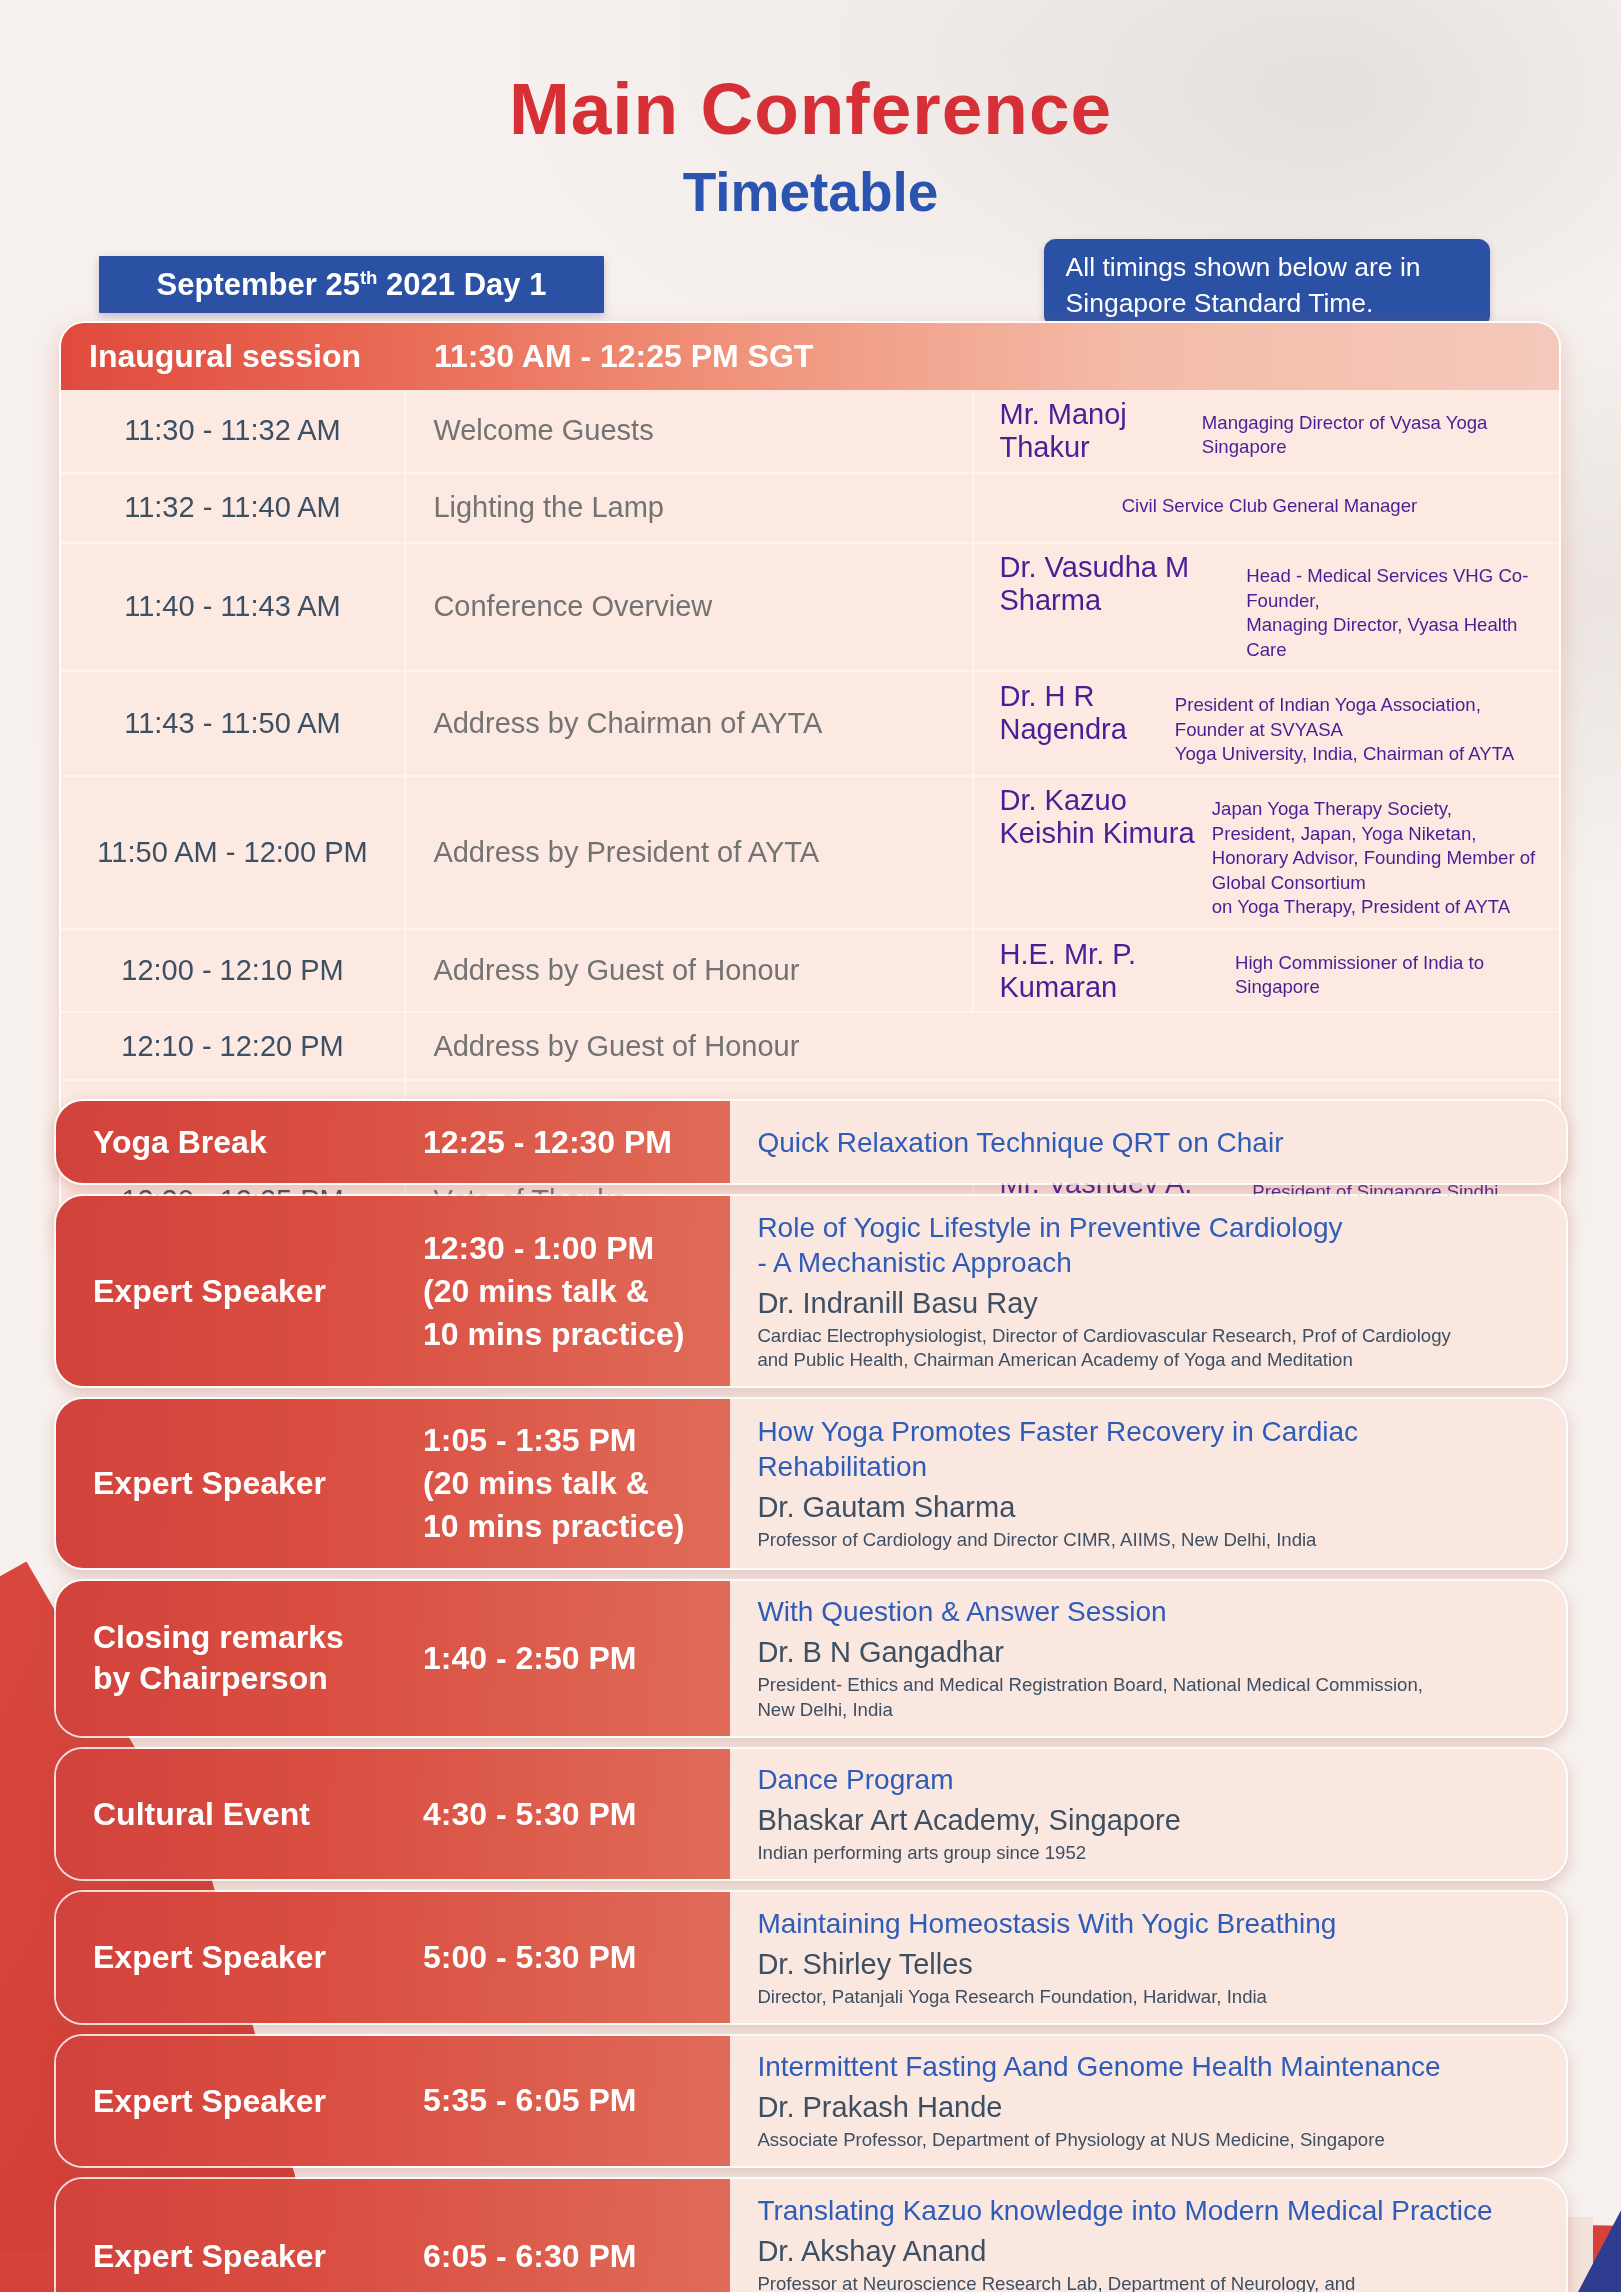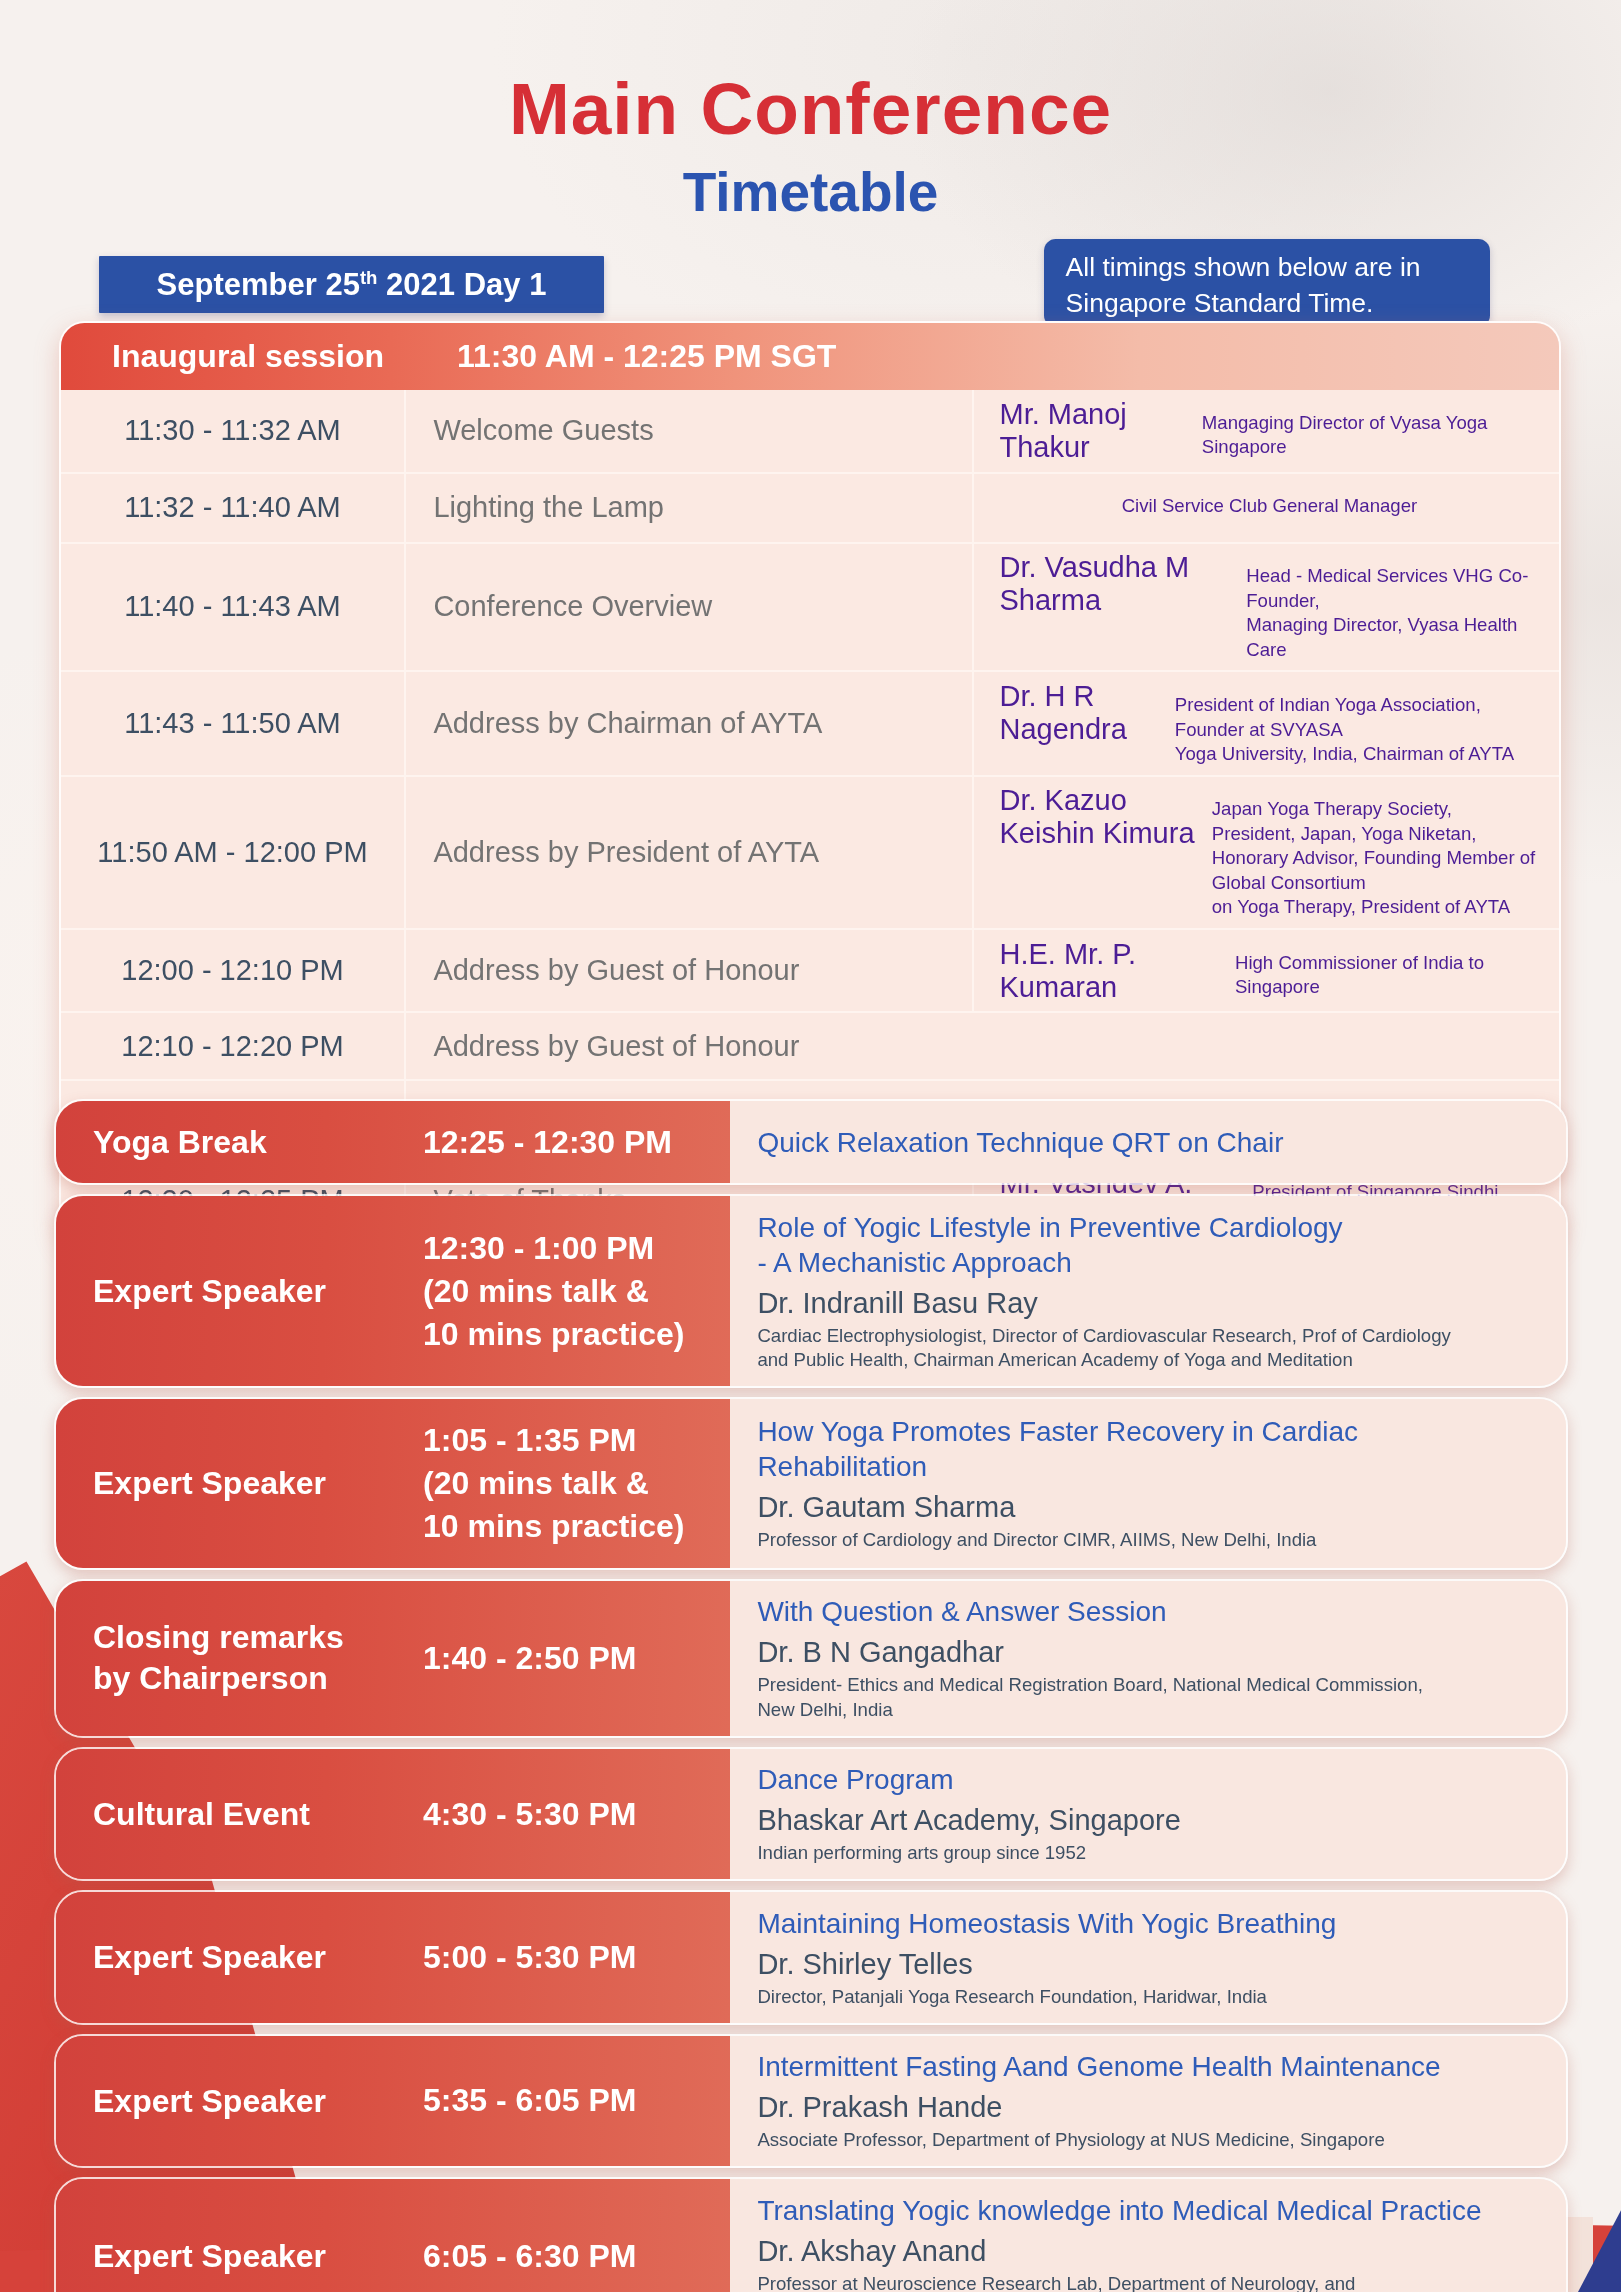--- a/index.html
+++ b/index.html
@@ -46,21 +46,21 @@
     border-radius:11.8px;color:#fff;font-size:26.5px;line-height:1.35;padding:10.8px 13.7px 9.8px 21.6px;
     box-sizing:border-box;white-space:pre-line;box-shadow:0 3.9px 7.8px rgba(60,60,120,.25);
   }
   
   .panel{
     position:absolute;left:59px;top:321px;width:1502px;border-radius:25.5px;overflow:hidden;
     background:#fbe9e2;border:2.9px solid rgba(255,255,255,.85);box-sizing:border-box;
     box-shadow:0 9.8px 23.5px rgba(214,120,100,.35);
   }
   .panel-header{
-    height:67px;display:flex;align-items:center;padding-left:51px;
+    height:67px;display:flex;align-items:center;padding-left:28px;
     background:linear-gradient(90deg,#e04a3c 0%,#e96a55 22%,#f0937b 45%,#f4bca9 72%,#f4c9bb 100%);
     color:#fff;font-weight:bold;font-size:32px;
   }
   .panel-header .hdr-label{width:345px;}
   .t-row{display:flex;}
   .t-row + .t-row{border-top:2.9px solid #fef4ef;}
   .cell-time{
     width:343px;display:flex;align-items:center;justify-content:center;text-align:center;
     color:#3d4f63;font-size:29px;padding:7.8px;box-sizing:border-box;
   }
@@ -285,21 +285,21 @@
         <div class="pill-details">Associate Professor, Department of Physiology at NUS Medicine, Singapore</div>
       </div>
     </div>
 
     <div class="pill" style="min-height:134px">
       <div class="pill-left">
         <div class="pill-label">Expert Speaker</div>
         <div class="pill-time">6:05 - 6:30 PM</div>
       </div>
       <div class="pill-right">
-        <div class="pill-title">Translating Yogic knowledge into Medical Medical Practice</div>
+        <div class="pill-title">Translating Kazuo knowledge into Modern Medical Practice</div>
         <div class="pill-name">Dr. Akshay Anand</div>
         <div class="pill-details">Professor at Neuroscience Research Lab, Department of Neurology, and
 Prof. In Charge, Centre for Mind Body Medicine, PGIMER, Chandigarh.</div>
       </div>
     </div>
 
   </div>
 </div>
 
 

